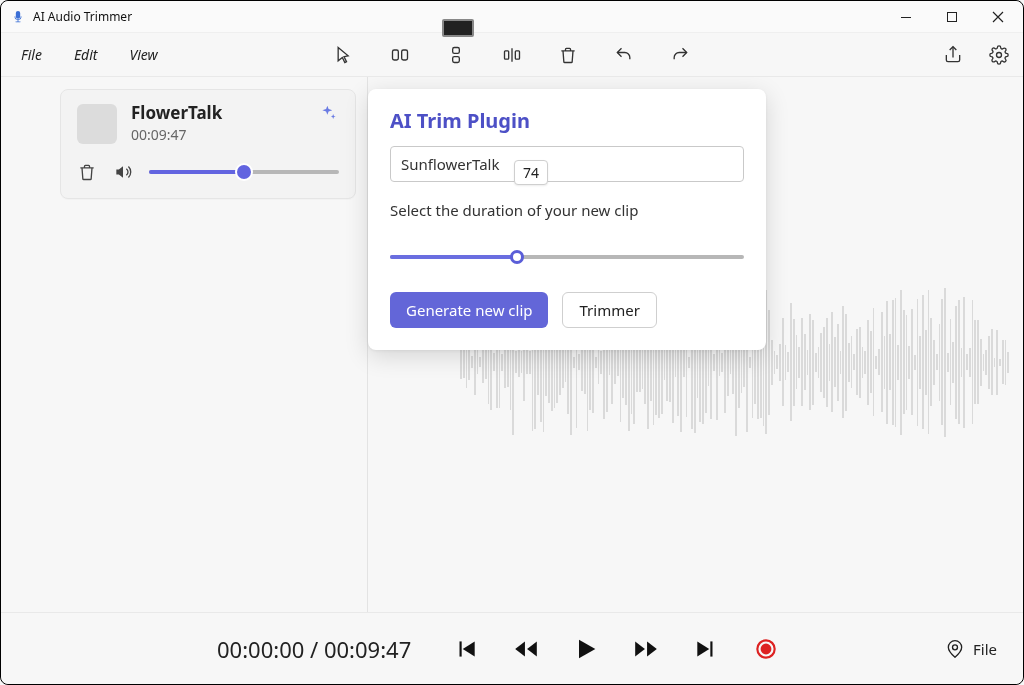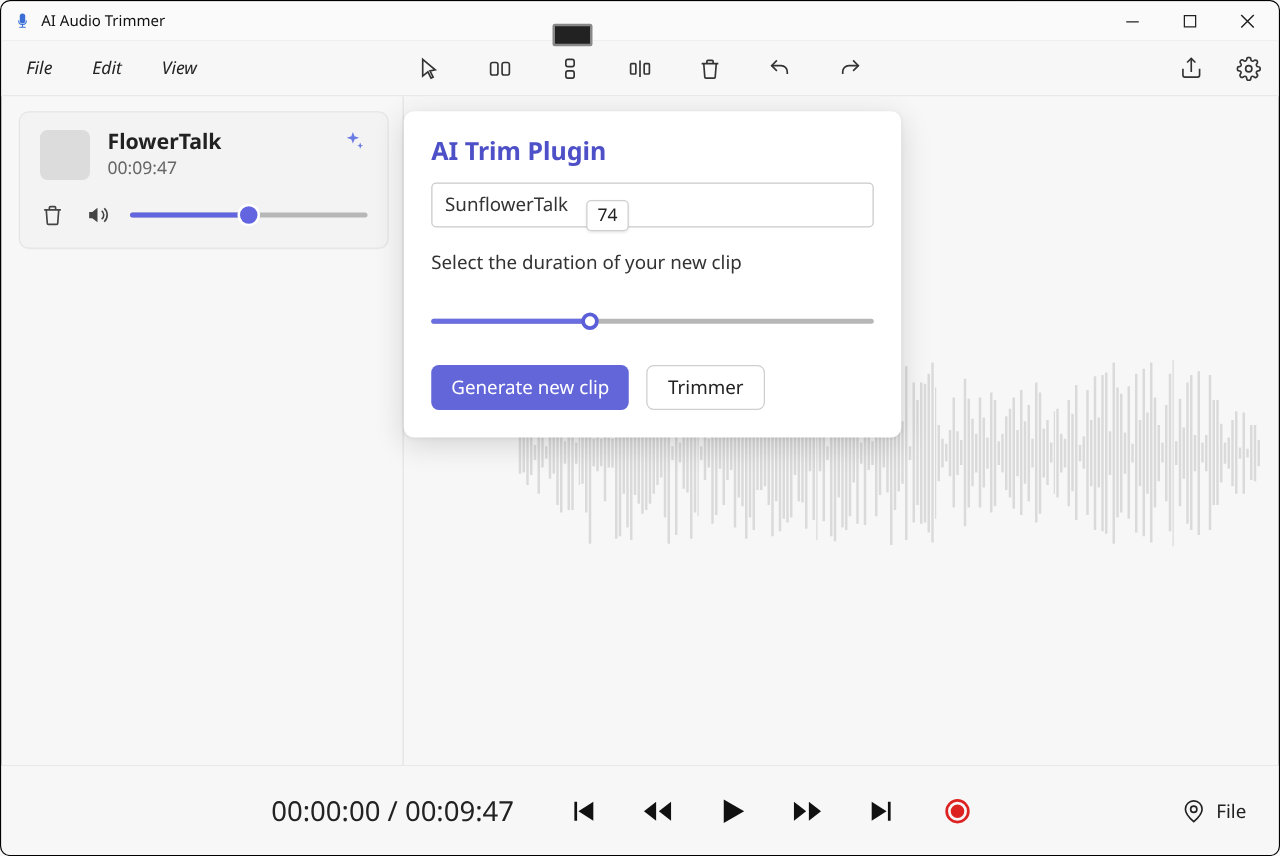--- a/index.html
+++ b/index.html
@@ -22,21 +22,21 @@
 
     .tool-strip { display: flex; gap: 28px; margin-left: auto; margin-right: auto; align-items: center; position: absolute; left: 0; right: 0; justify-content: center; pointer-events: none; }
     .tool-strip .tool { pointer-events: auto; width: 28px; height: 28px; display: inline-flex; align-items: center; justify-content: center; color: #333; position: relative; }
     .tool svg { width: 20px; height: 20px; }
     .tool.active-hint::before { content: ""; position: absolute; top: -22px; left: 0; width: 28px; height: 14px; background: #222; border: 2px solid #888; border-radius: 2px; }
 
     .menubar-right { display: flex; gap: 18px; margin-left: auto; align-items: center; }
     .menubar-right .tool { width: 28px; height: 28px; display: inline-flex; align-items: center; justify-content: center; color: #333; }
 
     
-    .main { position: relative; flex: 1; display: flex; overflow: hidden; }
+    .main { position: relative; flex: 1; display: flex; overflow: hidden; margin-left: 45px; }
     .divider { position: absolute; left: 321px; top: 0; bottom: 0; width: 1px; background: #e3e3e3; }
 
     
     .clip-card { position: absolute; left: 14px; top: 12px; width: 296px; background: #f3f3f3; border: 1px solid #e5e5e5; border-radius: 8px; padding: 14px 16px 16px; box-shadow: 0 1px 0 rgba(0,0,0,0.02); }
     .clip-head { display: flex; align-items: flex-start; gap: 14px; }
     .clip-thumb { width: 40px; height: 40px; background: #dcdcdc; border-radius: 6px; flex: 0 0 auto; }
     .clip-titlewrap { flex: 1; }
     .clip-title { font-size: 17px; font-weight: 700; color: #222; line-height: 1.1; }
     .clip-dur { font-size: 14px; color: #666; margin-top: 2px; }
     .sparkle { color: #6a7be3; margin-left: auto; }

